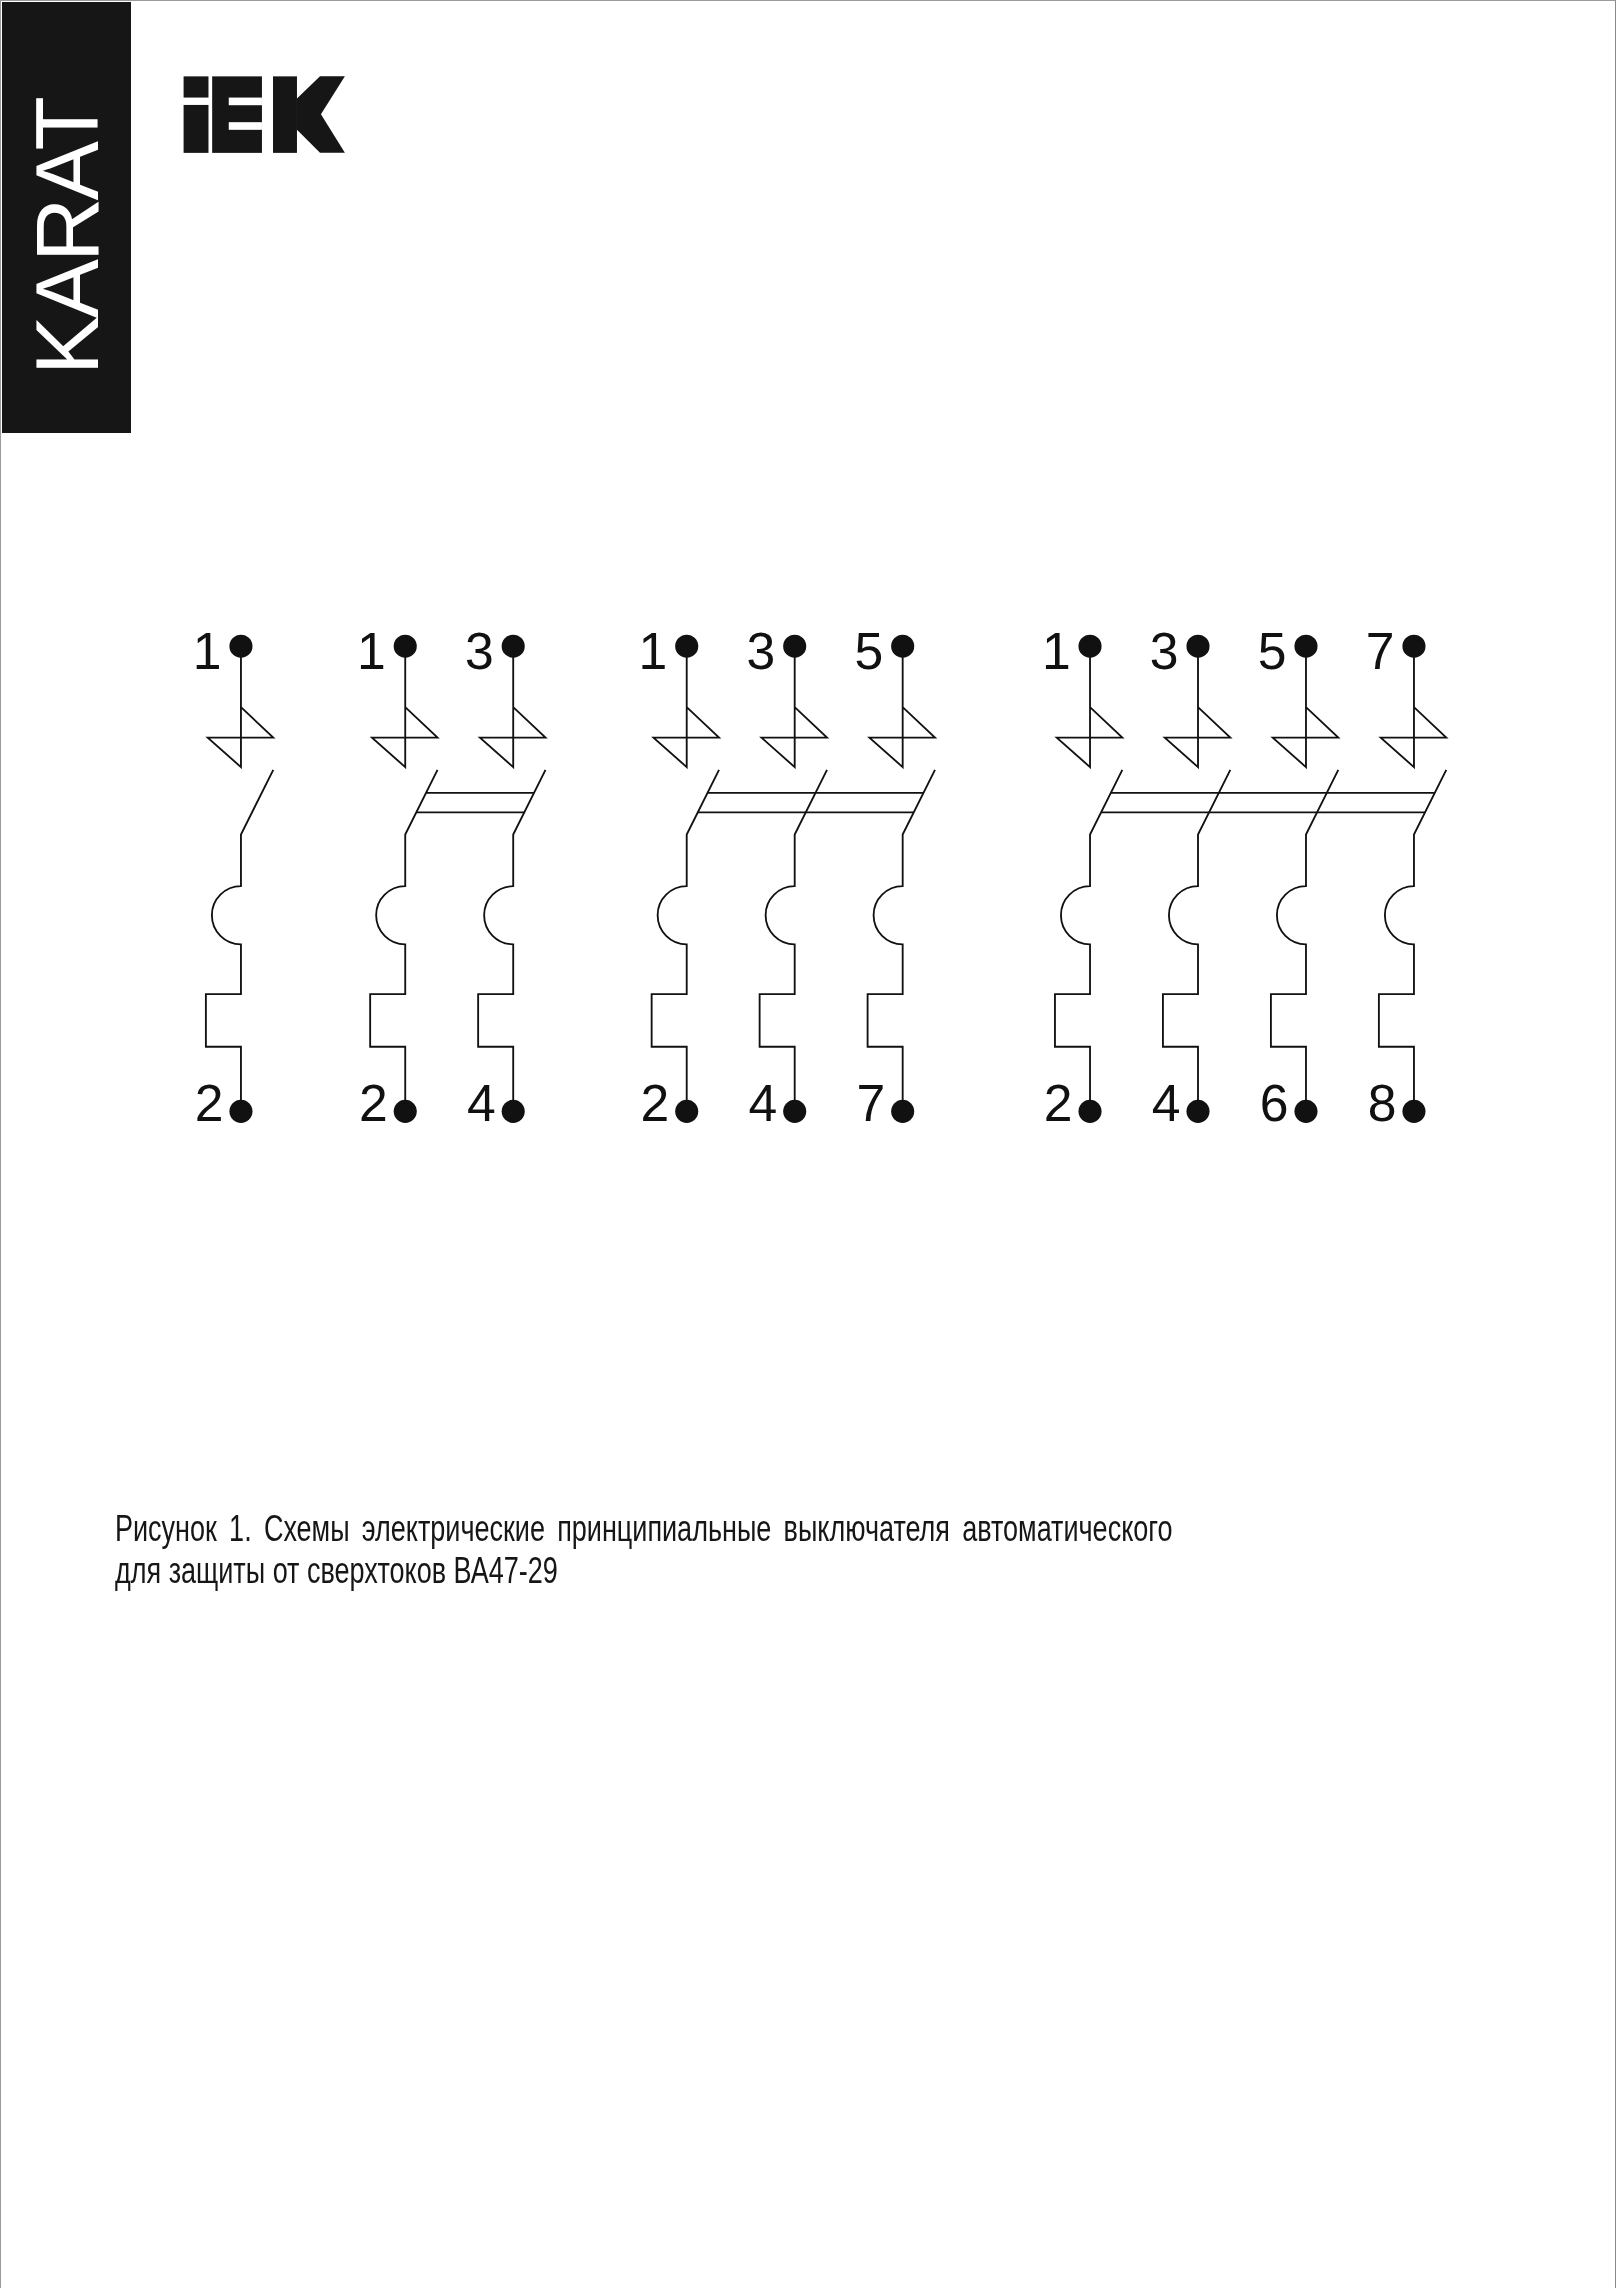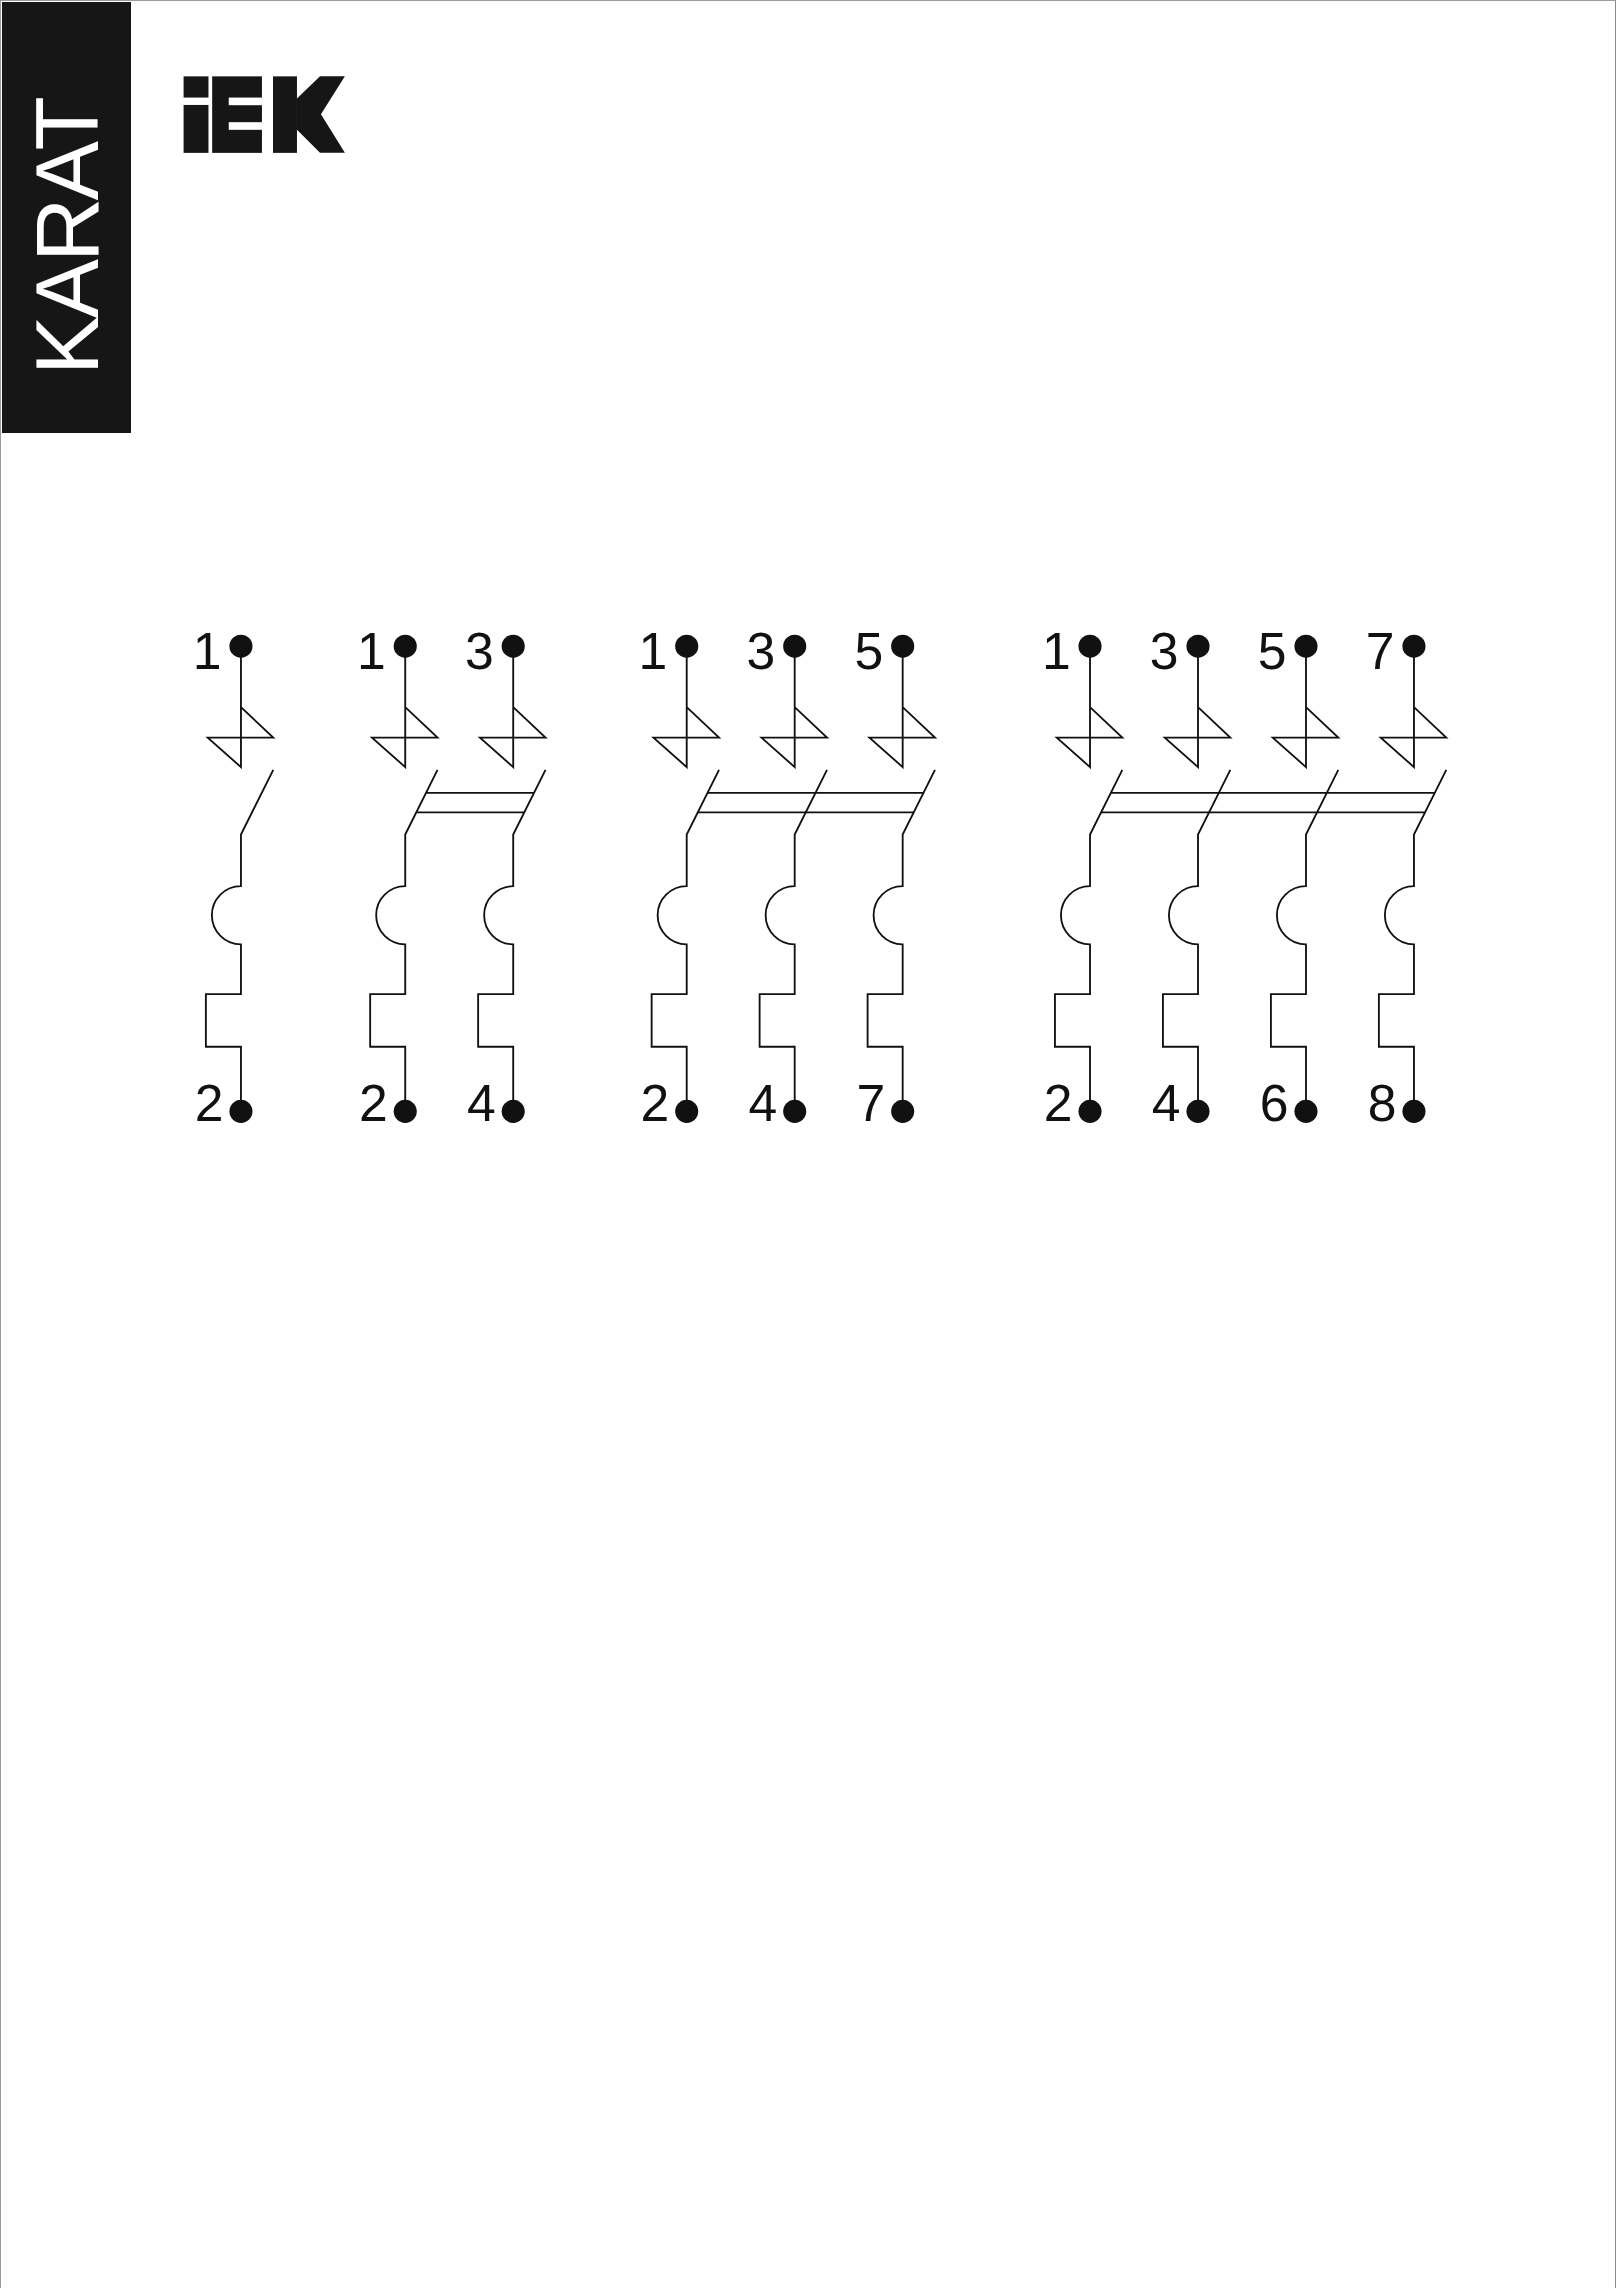--- a/index.html
+++ b/index.html
@@ -123,15 +123,19 @@
         <path d="M1531 699 V765 M1531 765 L1566 798 L1531 798 Z M1495 798 H1566 M1531 830 L1495 798 L1531 798 Z M1531 765 V830 M1566 833 L1531 903 V959 A31.5 31.5 0 0 0 1531 1022 V1076 H1493 V1133 H1531 V1203"></path>
         <circle cx="1531" cy="699" r="12.5" fill="#111111" stroke="none"></circle>
         <circle cx="1531" cy="1203" r="12.5" fill="#111111" stroke="none"></circle>
         <text x="1510" y="724" text-anchor="end" font-size="56" font-family="&quot;Liberation Sans&quot;, sans-serif" fill="#111111" stroke="none">7</text>
         <text x="1512" y="1213" text-anchor="end" font-size="56" font-family="&quot;Liberation Sans&quot;, sans-serif" fill="#111111" stroke="none">8</text>
         <path d="M1202.5 858 H1553.5"></path>
         <path d="M1192 879 H1543"></path>
       </g>
     </svg>
 
+  <div class="caption">
+    <span class="cap-line">Рисунок 1. Схемы электрические принципиальные выключателя автоматического</span>
+    <span class="cap-line">для защиты от сверхтоков ВА47-29</span>
+  </div>
 
 </div>
 
 
 </body></html>

